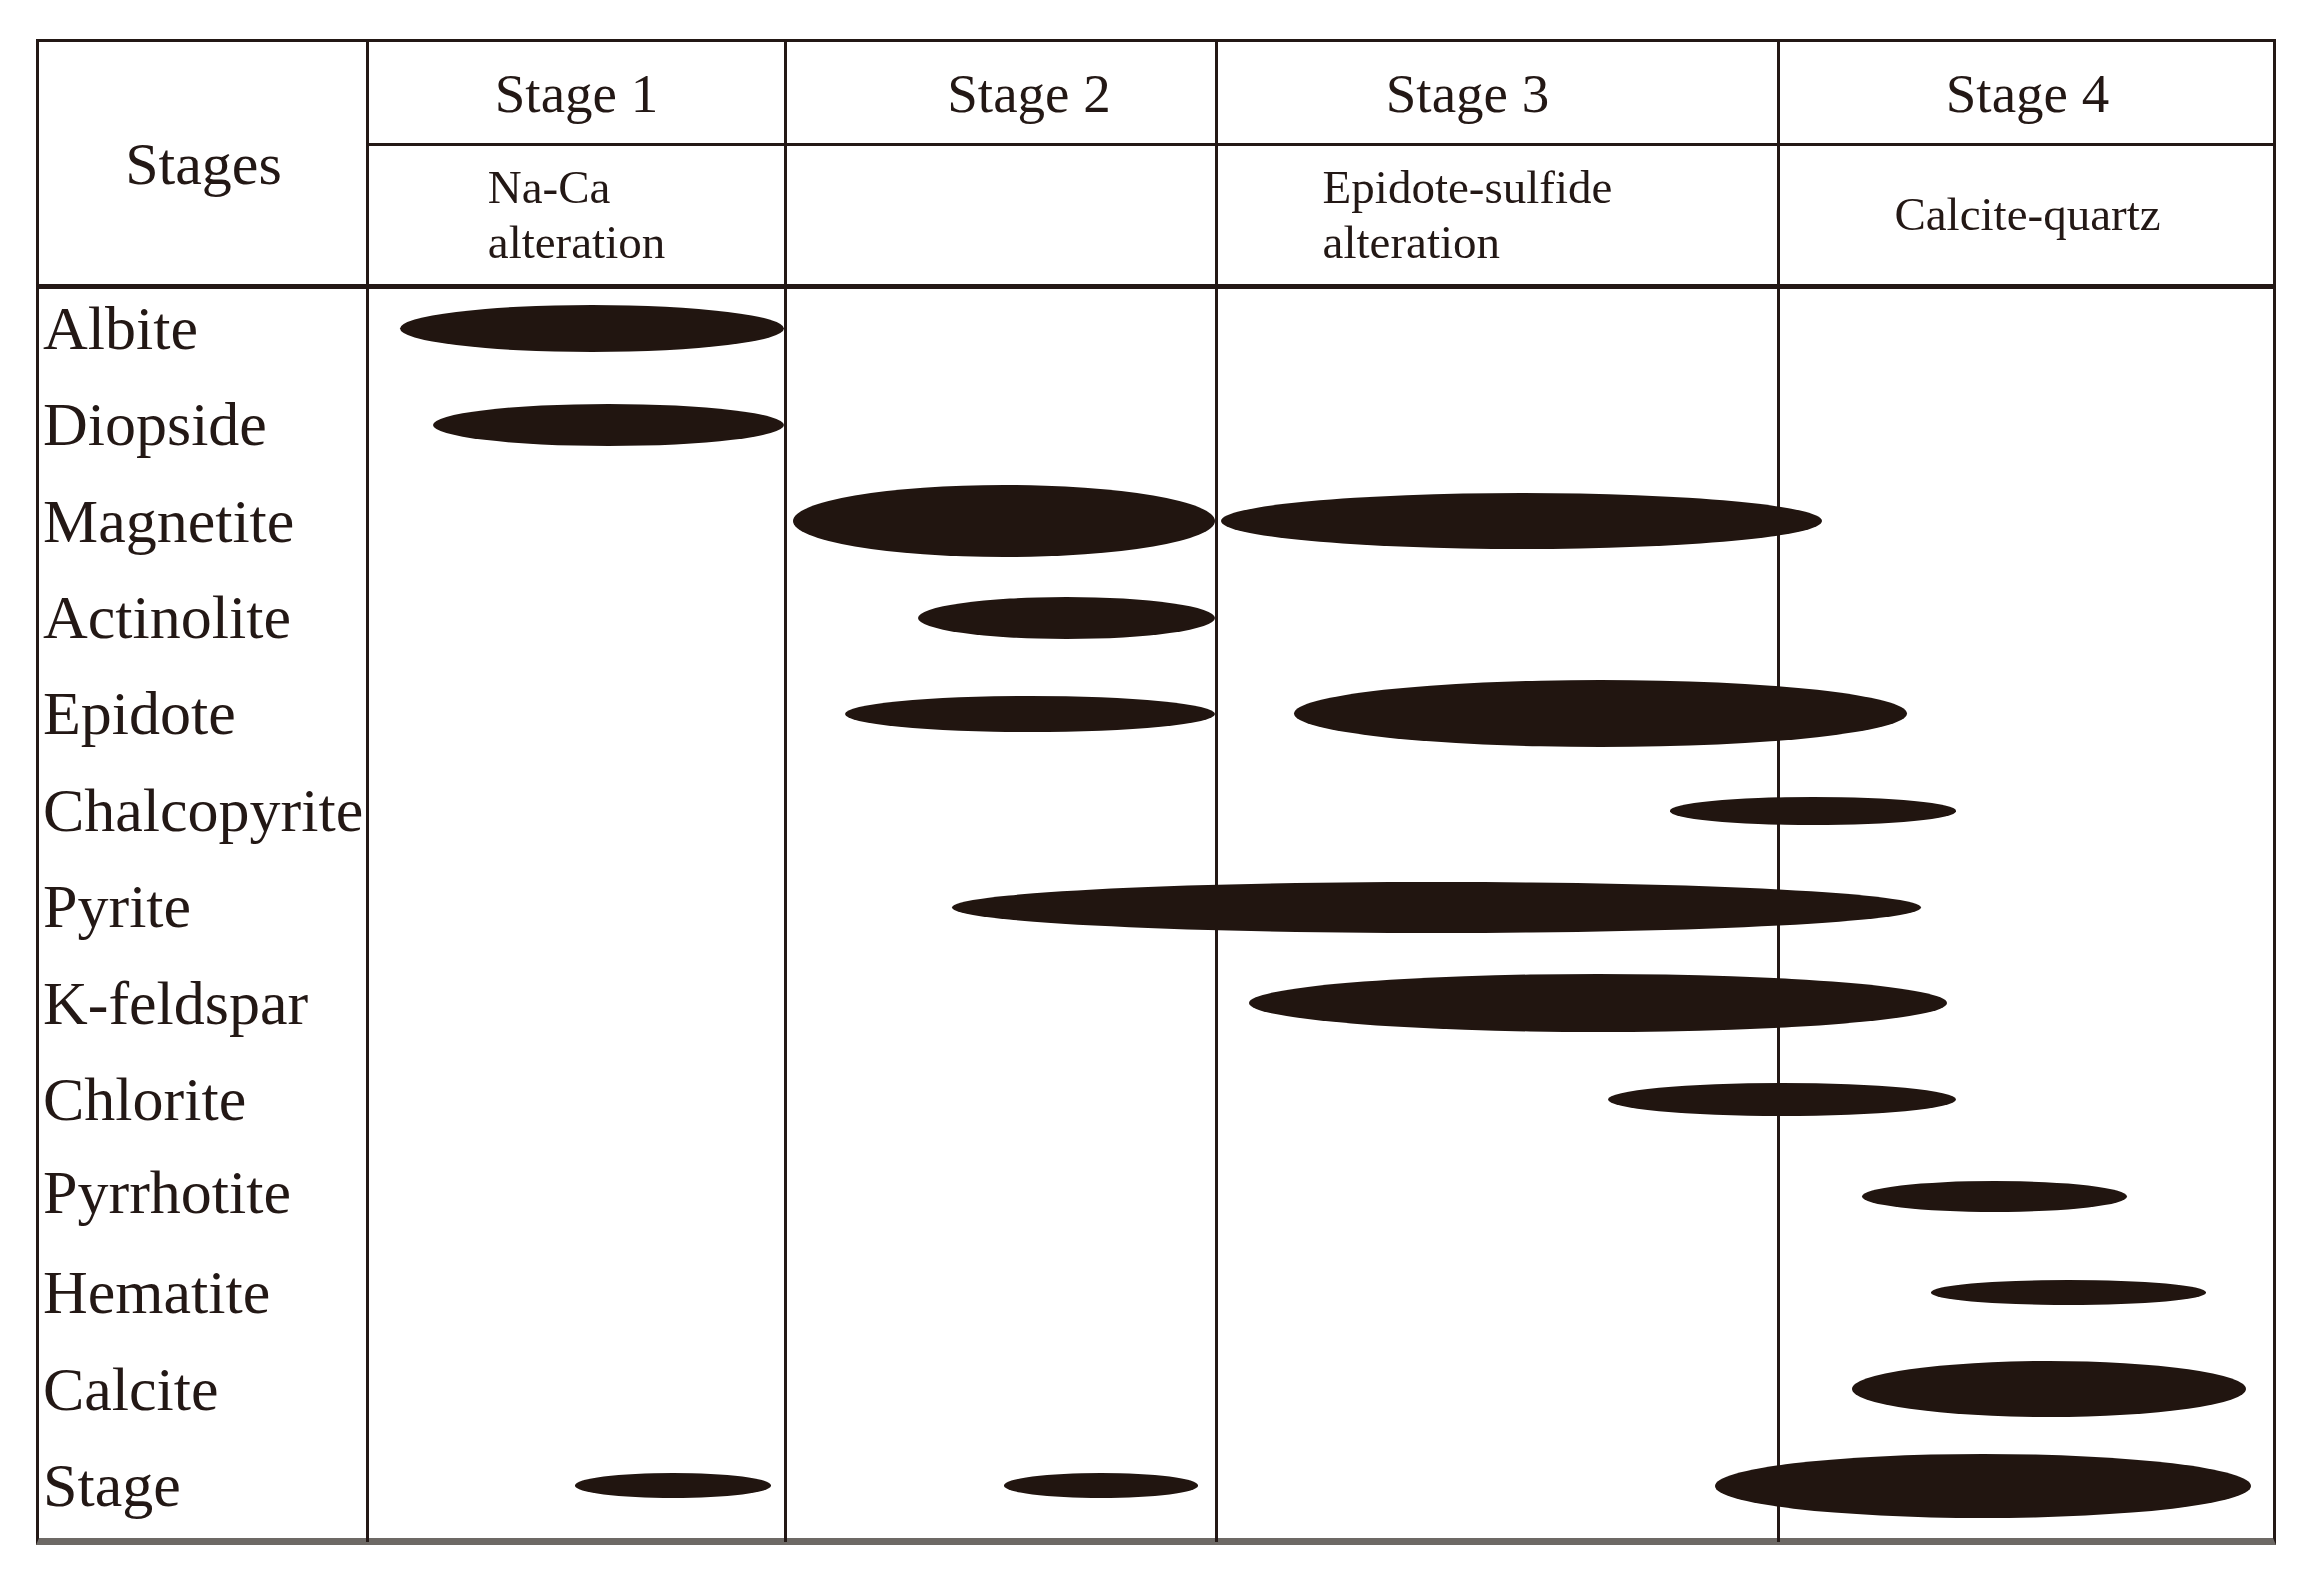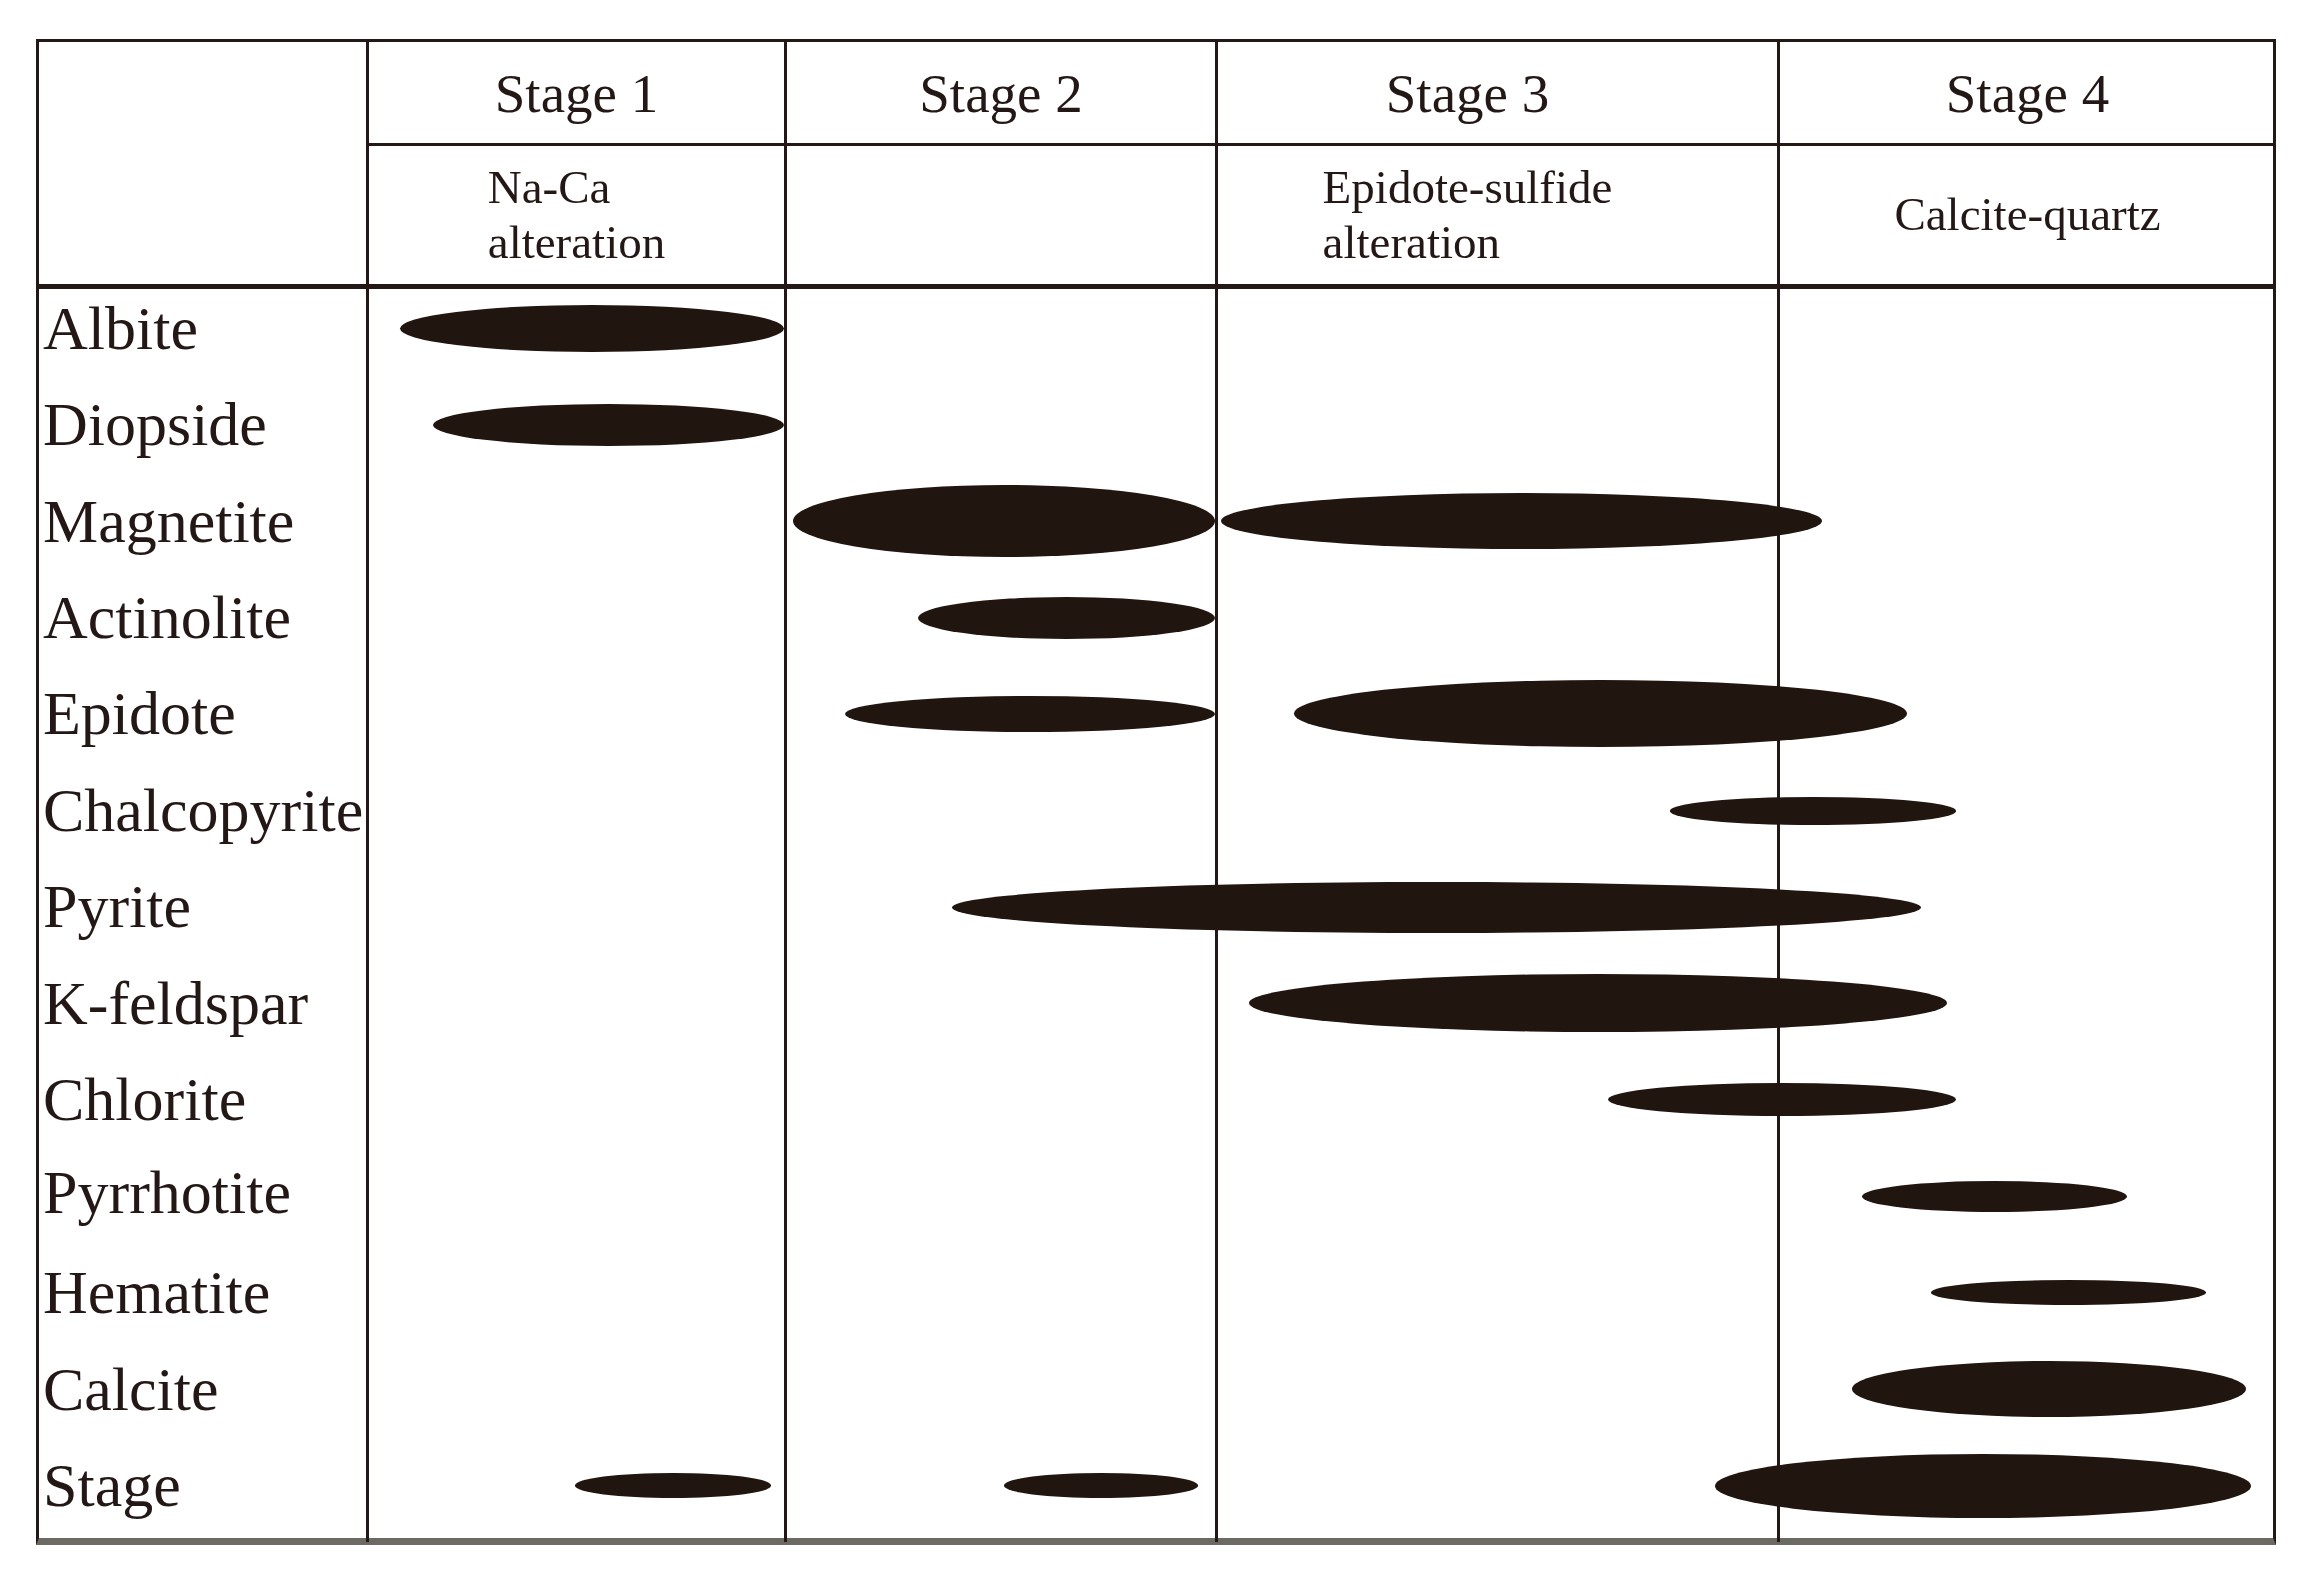--- a/index.html
+++ b/index.html
@@ -11,37 +11,38 @@
   .v1{left:366px}.v2{left:784px}.v3{left:1215px}.v4{left:1777px}
   .hline{position:absolute;background:var(--ink,#231815);}
   .h1{left:366px;top:143px;width:1910px;height:2.7px;}
   .h2{left:36px;top:284px;width:2240px;height:4.5px;}
   .corner{position:absolute;left:40px;top:43px;width:327px;height:242px;display:flex;
           align-items:center;justify-content:center;font-size:60px;}
   .scell{position:absolute;top:43px;height:100px;display:flex;align-items:center;justify-content:center;font-size:55px;}
   .acell{position:absolute;top:146px;height:138px;display:flex;align-items:center;justify-content:center;
          font-size:47px;line-height:1.18;}
   .acell span{white-space:pre-line;text-align:left;display:block;}
-  .c1{left:369px;width:415px}.c2{left:787px;width:428px}.c3{left:1174px;width:587px}.c4{left:1779px;width:497px}
+  .c1{left:369px;width:415px}.c2{left:815px;width:428px}.c3{left:1174px;width:587px}.c4{left:1779px;width:497px}
   .mlabel{position:absolute;left:43px;height:67px;display:flex;align-items:center;font-size:62px;}
   .ell{position:absolute;border-radius:50%;background:var(--ellipse,#211510);}
 </style>
 </head>
 <body>
 
 <div class="figure">
   <div class="tbl-border"></div>
 
   <div class="vline v1"></div>
   <div class="vline v2"></div>
   <div class="vline v3"></div>
   <div class="vline v4"></div>
   <div class="hline h1"></div>
   <div class="hline h2"></div>
 
+  <div class="corner">Stages</div>
 
   <div class="scell c1">Stage 1</div>
   <div class="scell c2">Stage 2</div>
   <div class="scell c3">Stage 3</div>
   <div class="scell c4">Stage 4</div>
 
   <div class="acell c1">
     <span>Na-Ca
 alteration</span>
   </div>

